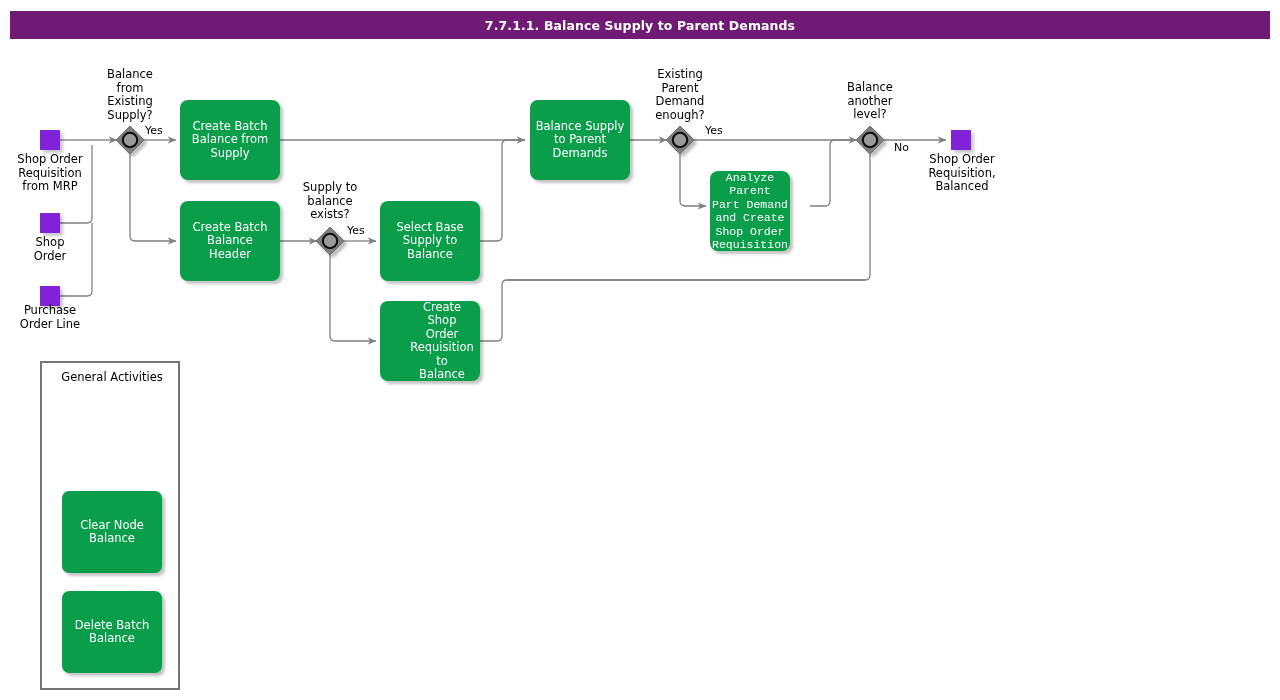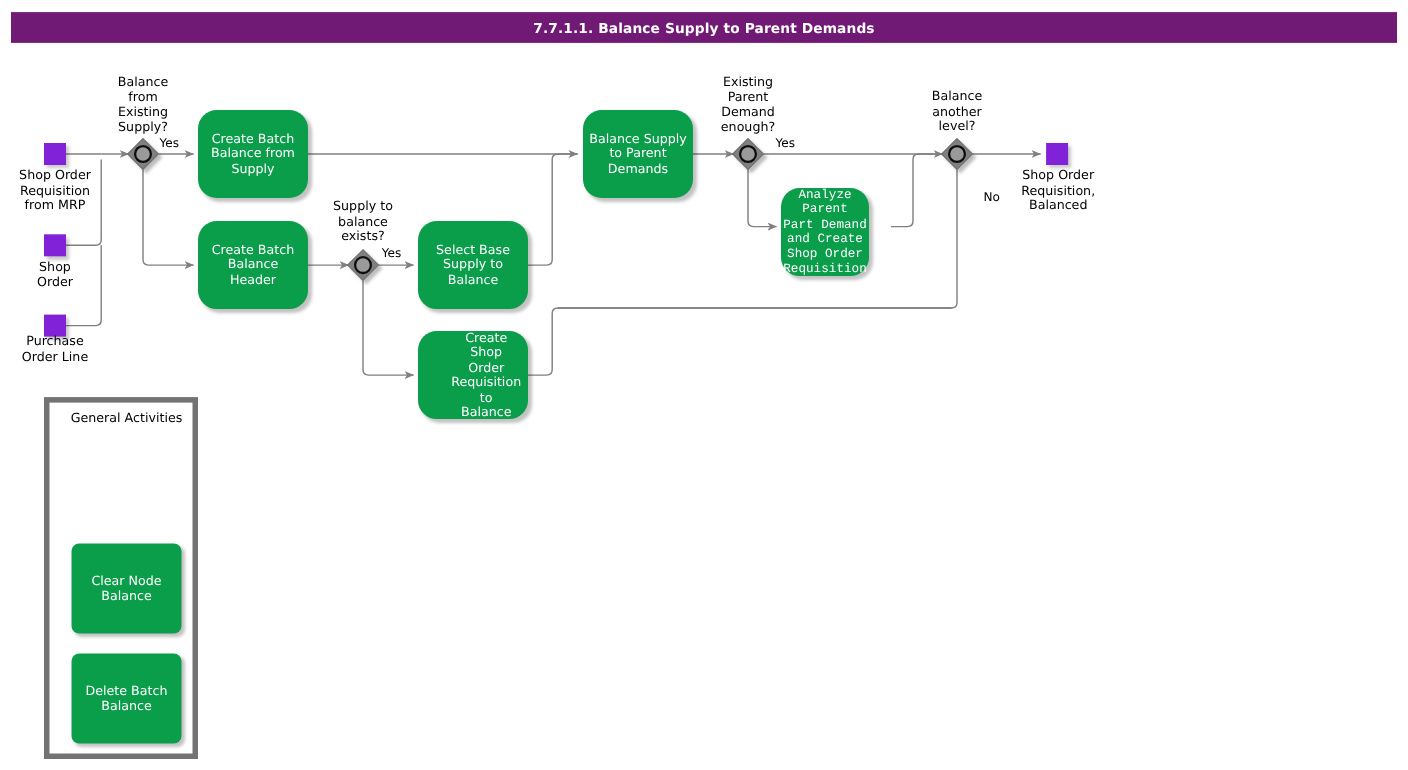--- a/index.html
+++ b/index.html
@@ -33,21 +33,21 @@
     font-weight: bold;
     display: flex;
     align-items: center;
     justify-content: center;
     letter-spacing: 0.1px;
     font-family: "DejaVu Sans", sans-serif;
   }
   .node {
     position: absolute;
     background: #0a9d4a;
-    border-radius: 17px;
+    border-radius: 8px;
     box-shadow: 3px 3px 3px rgba(0,0,0,0.24);
     color: #ffffff;
     display: flex;
     align-items: center;
     justify-content: center;
     text-align: center;
     font-size: 11.5px;
     line-height: 13.5px;
     padding: 2px 5px;
     box-sizing: border-box;
@@ -82,21 +82,21 @@
     line-height: 12px;
     color: #000000;
     font-family: "DejaVu Sans", sans-serif;
   }
   .legend-box {
     position: absolute;
     left: 40px;
     top: 361px;
     width: 140px;
     height: 329px;
-    border: 5px solid #737373;
+    border: 2px solid #737373;
     background: #ffffff;
     box-sizing: border-box;
   }
   .legend-title {
     position: absolute;
     left: 0;
     top: 7px;
     width: 140px;
     text-align: center;
     font-size: 11.5px;
@@ -224,21 +224,21 @@
 Parent
 Demand
 enough?</div>
 <div class="decision-label" style="left:829px; top:81px; width:82px; white-space:pre-line;">Balance
 another
 level?</div>
 
 <div class="edge-label" style="left:145px; top:125px;">Yes</div>
 <div class="edge-label" style="left:347px; top:225px;">Yes</div>
 <div class="edge-label" style="left:705px; top:125px;">Yes</div>
-<div class="edge-label" style="left:894px; top:142px;margin-top:32px;">No</div>
+<div class="edge-label" style="left:894px; top:142px;">No</div>
 
 <div class="node" style="left:180px; top:100px; width:100px; height:80px; white-space:pre-line;">Create Batch
 Balance from
 Supply</div>
 <div class="node" style="left:180px; top:201px; width:100px; height:80px; white-space:pre-line;">Create Batch
 Balance Header</div>
 <div class="node" style="left:380px; top:201px; width:100px; height:80px; white-space:pre-line;">Select Base
 Supply to
 Balance</div>
 <div class="node" style="left:380px; top:301px; width:100px; height:80px; white-space:pre-line;padding-left:29px;">Create Shop

